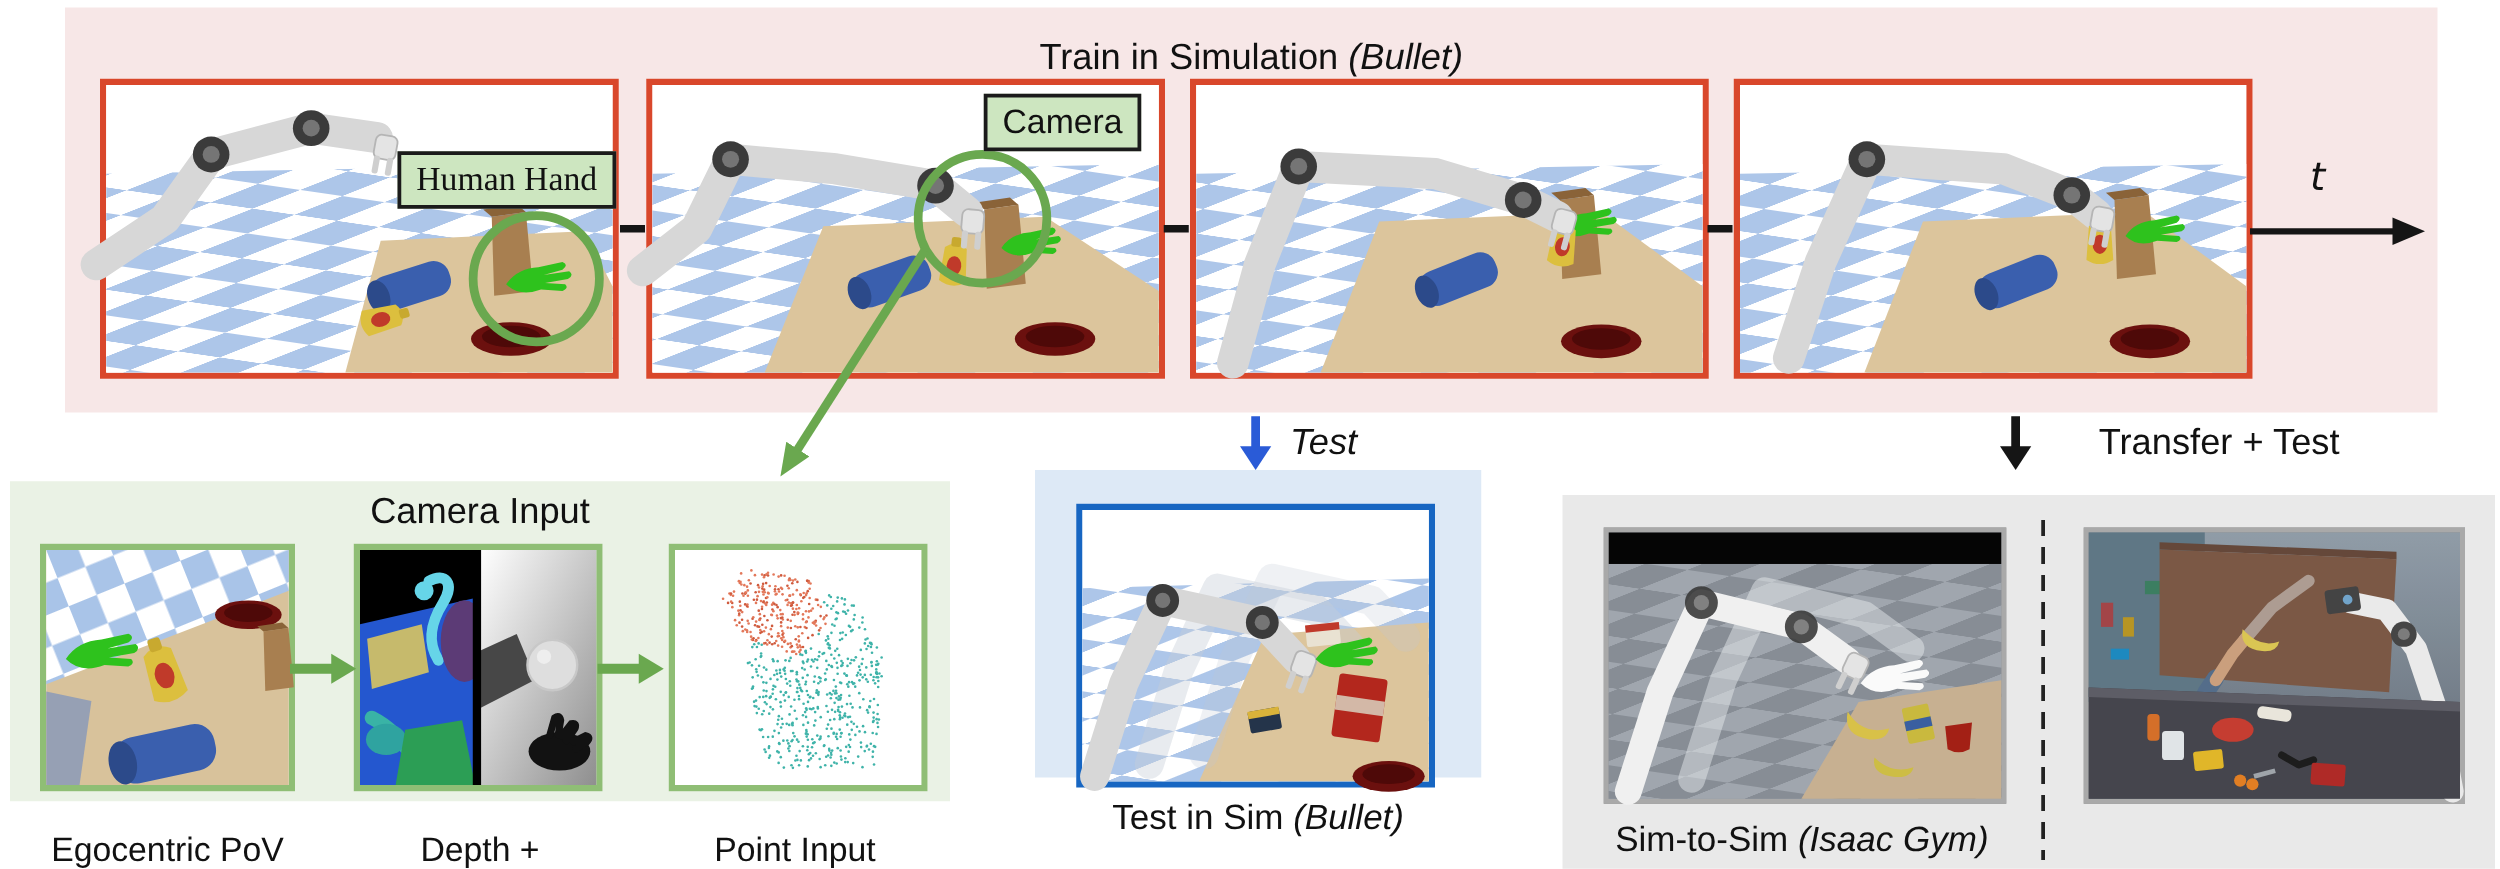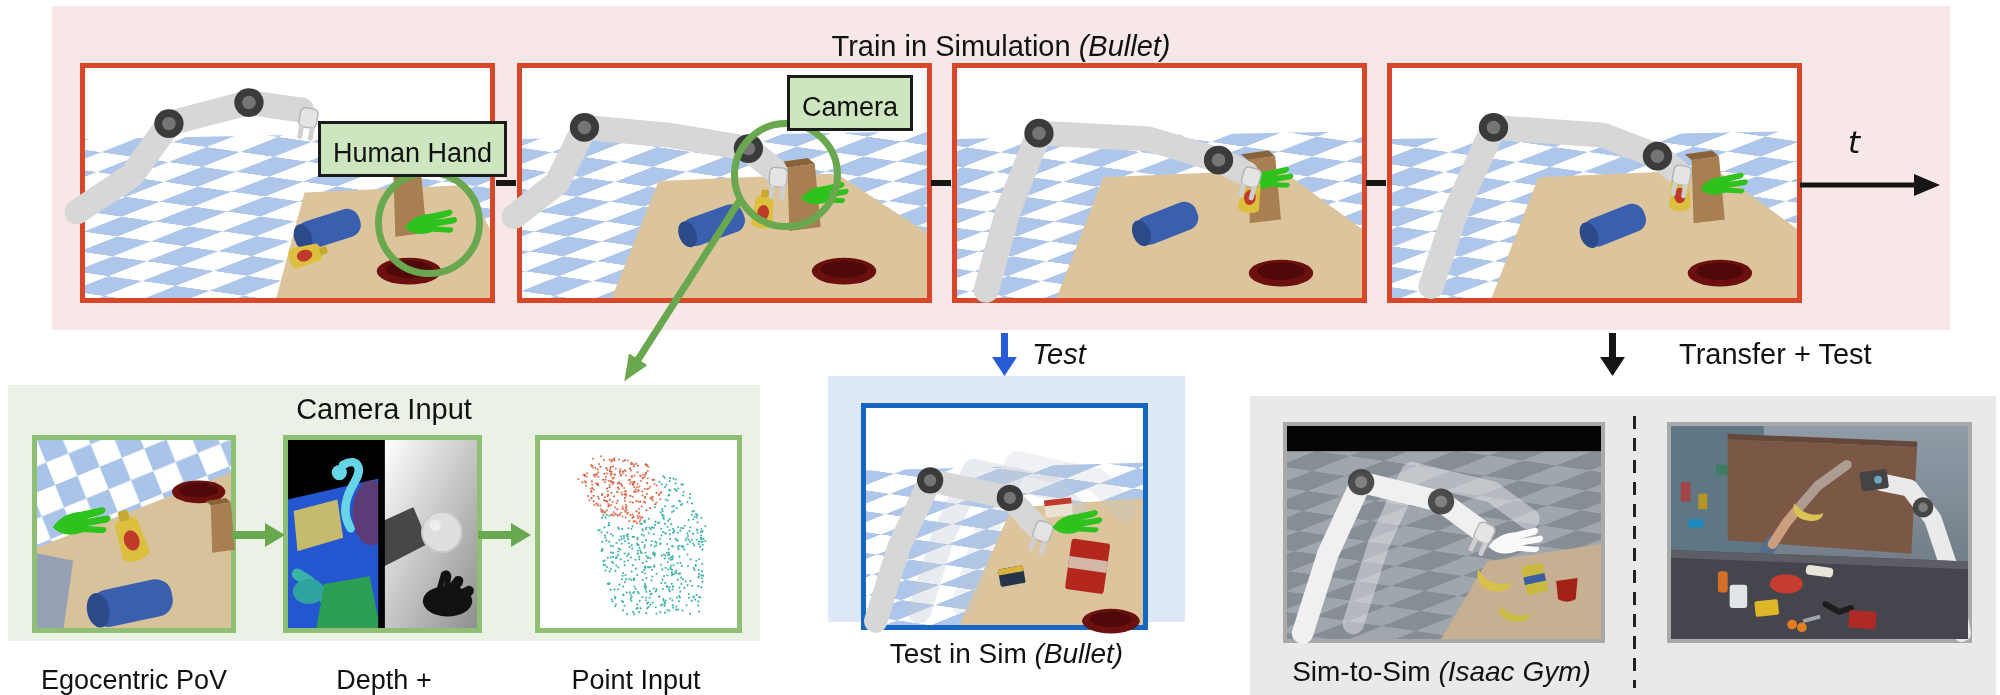--- a/index.html
+++ b/index.html
@@ -14,23 +14,23 @@
   #train-title{left:0;top:24px;width:100%;text-align:center;font-size:29px;}
   .frame{width:405px;height:230px;border:5px solid var(--frame-border,#d9472b);background:#fff;top:63px;}
   .frame svg{display:block;width:100%;height:100%;}
   #frame-1{left:80px;} #frame-2{left:517px;} #frame-3{left:952px;} #frame-4{left:1387px;}
   .frame-dash{width:20px;height:6px;background:#151515;top:180px;}
   #dash-1{left:496px;} #dash-2{left:931px;} #dash-3{left:1366px;}
   #time-label{left:1848px;top:124px;font-size:31px;font-style:italic;font-family:"DejaVu Sans",sans-serif;}
   
   .anno-label{
     background:var(--label-bg,#cde6c0);border:3px solid #1b1b1b;
-    font-size:27px;padding:13px 12px 5px 12px;line-height:32px;white-space:nowrap;
+    font-size:27px;padding:3px 12px 5px 12px;line-height:32px;white-space:nowrap;
   }
-  #human-hand-label{left:318px;top:121px;}
+  #human-hand-label{left:318px;top:121px;font-family:Liberation Serif, serif;}
   #camera-label{left:787px;top:75px;}
   .anno-circle{border:7px solid var(--anno-green,#6aa84f);border-radius:50%;}
   #hand-circle{left:375px;top:169px;width:94px;height:94px;}
   #camera-circle{left:731px;top:120px;width:96px;height:96px;}
   
   .down-arrow-label{font-size:29px;top:338px;}
   #test-arrow{left:992px;top:333px;}
   #test-arrow-label{left:1032px;font-style:italic;}
   #transfer-arrow{left:1600px;top:333px;}
   #transfer-arrow-label{left:1679px;}

